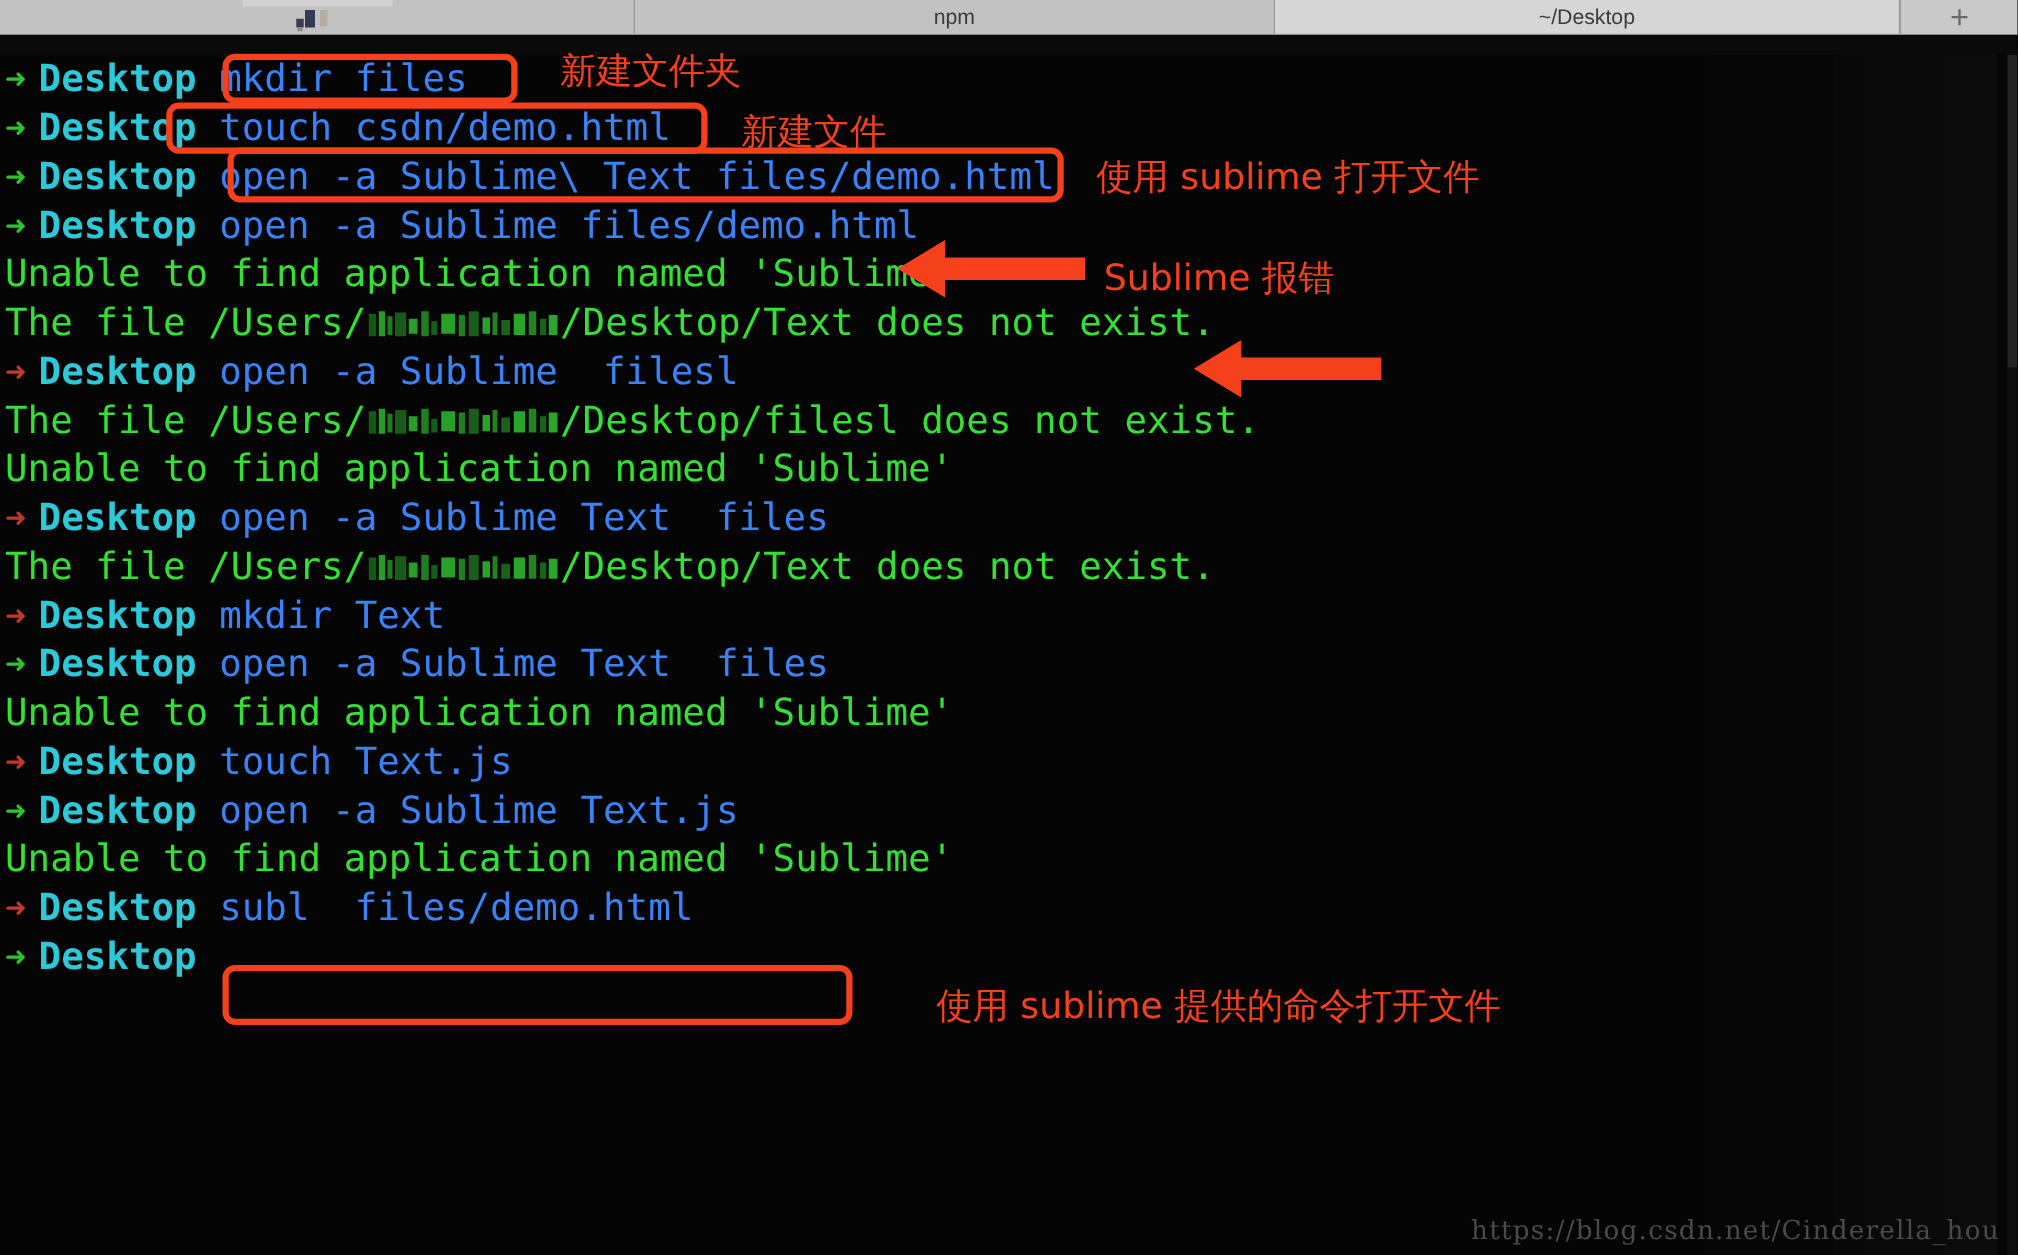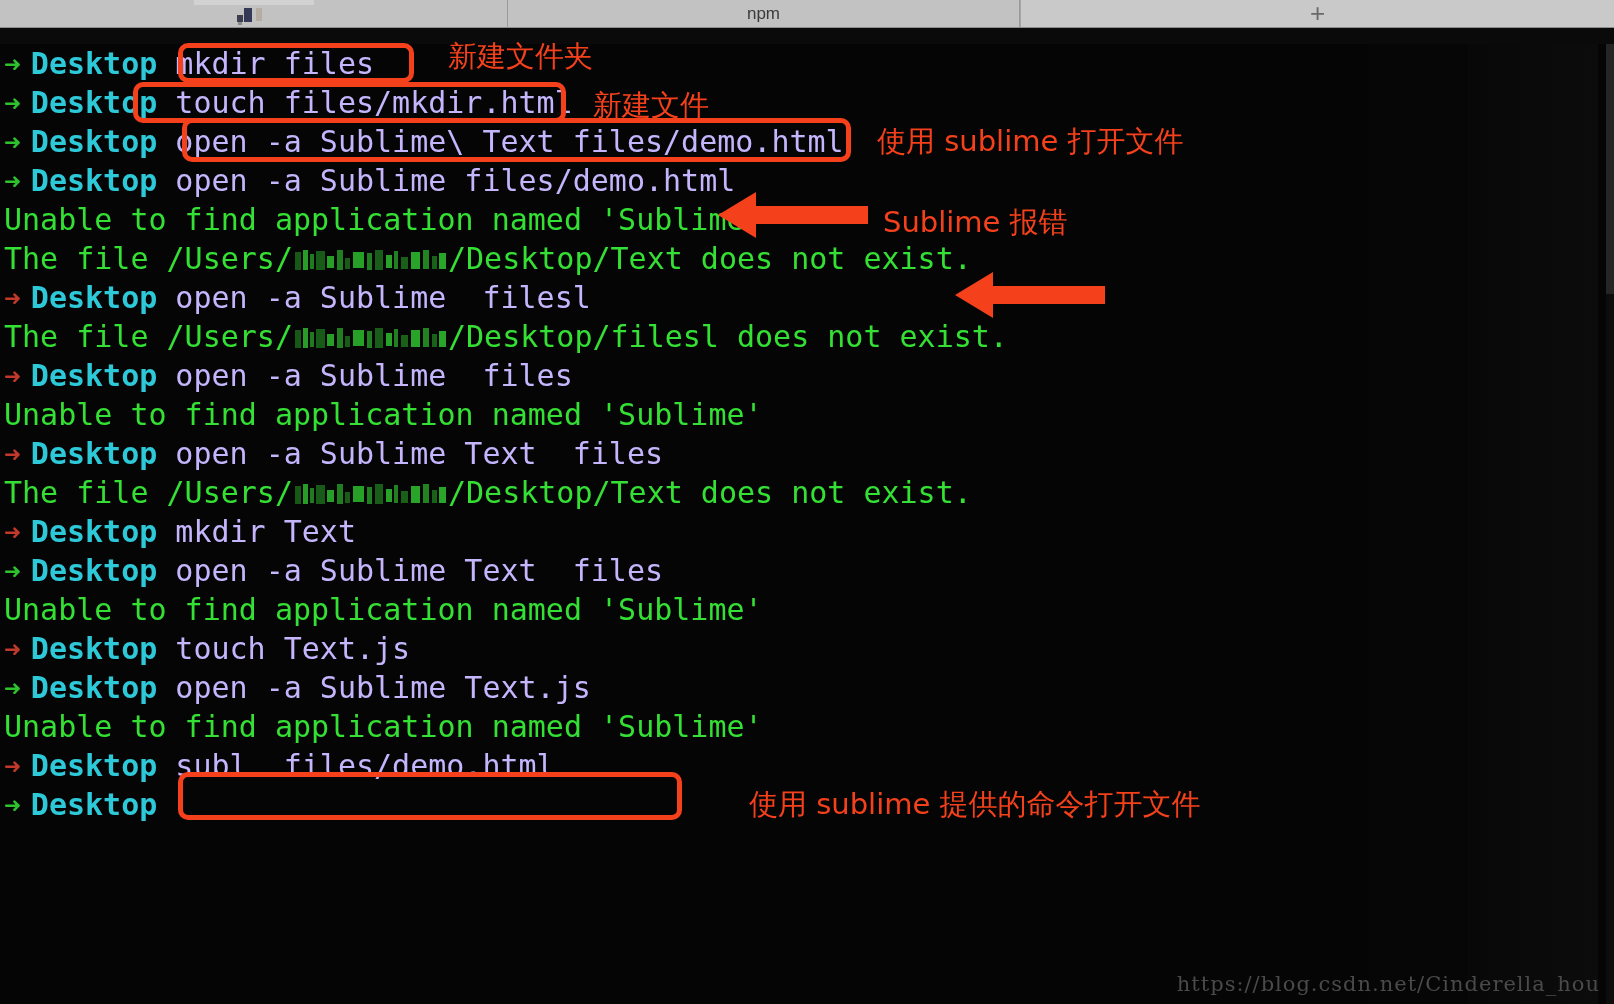--- a/index.html
+++ b/index.html
@@ -141,21 +141,21 @@
     box-sizing: border-box;
   }
   .arrow {
     font-size: 28px;
     font-weight: bold;
     padding-right: 10px;
   }
   .arrow-green { color: #2fc22f; }
   .arrow-red   { color: #c0392b; }
   .cwd  { color: #2ec9d8; font-weight: bold; }
-  .cmd  { color: #c4b5fd; }
+  .cmd  { color: #3b82f6; }
   .out  { color: #35e035; }
 
   
   .mosaic {
     display: inline-block;
     position: relative;
     width: 155px;
     height: 26px;
     vertical-align: -5px;
     overflow: hidden;
@@ -227,37 +227,39 @@
           <i class="ob2"></i>
           <i class="ob3"></i>
           <i class="ob4"></i>
       </span>
     </div>
 
     <div class="tab inactive-2">
       <span>npm</span>
     </div>
 
+    <div class="tab active">
+      <span>~/Desktop</span>
+    </div>
 
     <div class="tab-plus">+</div>
   </div>
 
   <div class="terminal">
     <div class="term-band"></div>
     <div class="term-band2"></div>
     <div class="lines" id="lines">
         <div class="line"><span class="arrow arrow-green">➜</span><span class="cwd">Desktop</span> <span class="cmd">mkdir files</span></div>
-        <div class="line"><span class="arrow arrow-green">➜</span><span class="cwd">Desktop</span> <span class="cmd">touch files/mkdir.html</span></div>
+        <div class="line"><span class="arrow arrow-green">➜</span><span class="cwd">Desktop</span> <span class="cmd">touch csdn/demo.html</span></div>
         <div class="line"><span class="arrow arrow-green">➜</span><span class="cwd">Desktop</span> <span class="cmd">open -a Sublime\ Text files/demo.html</span></div>
         <div class="line"><span class="arrow arrow-green">➜</span><span class="cwd">Desktop</span> <span class="cmd">open -a Sublime files/demo.html</span></div>
         <div class="line"><span class="out">Unable to find application named 'Sublime'</span></div>
         <div class="line"><span class="out">The file /Users/</span><span class="mosaic"><i style="left: 2px; top: 4px; width: 6px; height: 18px; opacity: 0.45;"></i><i style="left: 10px; top: 2px; width: 5px; height: 20px; opacity: 0.82;"></i><i style="left: 17px; top: 6px; width: 4px; height: 15px; opacity: 0.64;"></i><i style="left: 23px; top: 3px; width: 9px; height: 19px; opacity: 0.46;"></i><i style="left: 34px; top: 8px; width: 7px; height: 12px; opacity: 0.83;"></i><i style="left: 44px; top: 2px; width: 6px; height: 20px; opacity: 0.65;"></i><i style="left: 52px; top: 10px; width: 5px; height: 11px; opacity: 0.47;"></i><i style="left: 60px; top: 4px; width: 11px; height: 16px; opacity: 0.84;"></i><i style="left: 74px; top: 5px; width: 5px; height: 17px; opacity: 0.66;"></i><i style="left: 82px; top: 2px; width: 8px; height: 20px; opacity: 0.48;"></i><i style="left: 93px; top: 7px; width: 6px; height: 13px; opacity: 0.85;"></i><i style="left: 101px; top: 3px; width: 4px; height: 18px; opacity: 0.67;"></i><i style="left: 108px; top: 9px; width: 7px; height: 12px; opacity: 0.49;"></i><i style="left: 118px; top: 4px; width: 9px; height: 17px; opacity: 0.86;"></i><i style="left: 130px; top: 2px; width: 6px; height: 19px; opacity: 0.68;"></i><i style="left: 139px; top: 8px; width: 5px; height: 13px; opacity: 0.5;"></i><i style="left: 146px; top: 5px; width: 7px; height: 16px; opacity: 0.87;"></i></span><span class="out">/Desktop/Text does not exist.</span></div>
         <div class="line"><span class="arrow arrow-red">➜</span><span class="cwd">Desktop</span> <span class="cmd">open -a Sublime  filesl</span></div>
         <div class="line"><span class="out">The file /Users/</span><span class="mosaic"><i style="left: 2px; top: 4px; width: 6px; height: 18px; opacity: 0.45;"></i><i style="left: 10px; top: 2px; width: 5px; height: 20px; opacity: 0.82;"></i><i style="left: 17px; top: 6px; width: 4px; height: 15px; opacity: 0.64;"></i><i style="left: 23px; top: 3px; width: 9px; height: 19px; opacity: 0.46;"></i><i style="left: 34px; top: 8px; width: 7px; height: 12px; opacity: 0.83;"></i><i style="left: 44px; top: 2px; width: 6px; height: 20px; opacity: 0.65;"></i><i style="left: 52px; top: 10px; width: 5px; height: 11px; opacity: 0.47;"></i><i style="left: 60px; top: 4px; width: 11px; height: 16px; opacity: 0.84;"></i><i style="left: 74px; top: 5px; width: 5px; height: 17px; opacity: 0.66;"></i><i style="left: 82px; top: 2px; width: 8px; height: 20px; opacity: 0.48;"></i><i style="left: 93px; top: 7px; width: 6px; height: 13px; opacity: 0.85;"></i><i style="left: 101px; top: 3px; width: 4px; height: 18px; opacity: 0.67;"></i><i style="left: 108px; top: 9px; width: 7px; height: 12px; opacity: 0.49;"></i><i style="left: 118px; top: 4px; width: 9px; height: 17px; opacity: 0.86;"></i><i style="left: 130px; top: 2px; width: 6px; height: 19px; opacity: 0.68;"></i><i style="left: 139px; top: 8px; width: 5px; height: 13px; opacity: 0.5;"></i><i style="left: 146px; top: 5px; width: 7px; height: 16px; opacity: 0.87;"></i></span><span class="out">/Desktop/filesl does not exist.</span></div>
-        <div class="line"><span class="arrow arrow-red">➜</span><span class="cwd">Desktop</span> <span class="cmd">open -a Sublime  files</span></div>
         <div class="line"><span class="out">Unable to find application named 'Sublime'</span></div>
         <div class="line"><span class="arrow arrow-red">➜</span><span class="cwd">Desktop</span> <span class="cmd">open -a Sublime Text  files</span></div>
         <div class="line"><span class="out">The file /Users/</span><span class="mosaic"><i style="left: 2px; top: 4px; width: 6px; height: 18px; opacity: 0.45;"></i><i style="left: 10px; top: 2px; width: 5px; height: 20px; opacity: 0.82;"></i><i style="left: 17px; top: 6px; width: 4px; height: 15px; opacity: 0.64;"></i><i style="left: 23px; top: 3px; width: 9px; height: 19px; opacity: 0.46;"></i><i style="left: 34px; top: 8px; width: 7px; height: 12px; opacity: 0.83;"></i><i style="left: 44px; top: 2px; width: 6px; height: 20px; opacity: 0.65;"></i><i style="left: 52px; top: 10px; width: 5px; height: 11px; opacity: 0.47;"></i><i style="left: 60px; top: 4px; width: 11px; height: 16px; opacity: 0.84;"></i><i style="left: 74px; top: 5px; width: 5px; height: 17px; opacity: 0.66;"></i><i style="left: 82px; top: 2px; width: 8px; height: 20px; opacity: 0.48;"></i><i style="left: 93px; top: 7px; width: 6px; height: 13px; opacity: 0.85;"></i><i style="left: 101px; top: 3px; width: 4px; height: 18px; opacity: 0.67;"></i><i style="left: 108px; top: 9px; width: 7px; height: 12px; opacity: 0.49;"></i><i style="left: 118px; top: 4px; width: 9px; height: 17px; opacity: 0.86;"></i><i style="left: 130px; top: 2px; width: 6px; height: 19px; opacity: 0.68;"></i><i style="left: 139px; top: 8px; width: 5px; height: 13px; opacity: 0.5;"></i><i style="left: 146px; top: 5px; width: 7px; height: 16px; opacity: 0.87;"></i></span><span class="out">/Desktop/Text does not exist.</span></div>
         <div class="line"><span class="arrow arrow-red">➜</span><span class="cwd">Desktop</span> <span class="cmd">mkdir Text</span></div>
         <div class="line"><span class="arrow arrow-green">➜</span><span class="cwd">Desktop</span> <span class="cmd">open -a Sublime Text  files</span></div>
         <div class="line"><span class="out">Unable to find application named 'Sublime'</span></div>
         <div class="line"><span class="arrow arrow-red">➜</span><span class="cwd">Desktop</span> <span class="cmd">touch Text.js</span></div>
         <div class="line"><span class="arrow arrow-green">➜</span><span class="cwd">Desktop</span> <span class="cmd">open -a Sublime Text.js</span></div>
         <div class="line"><span class="out">Unable to find application named 'Sublime'</span></div>
         <div class="line"><span class="arrow arrow-red">➜</span><span class="cwd">Desktop</span> <span class="cmd">subl  files/demo.html</span></div>

